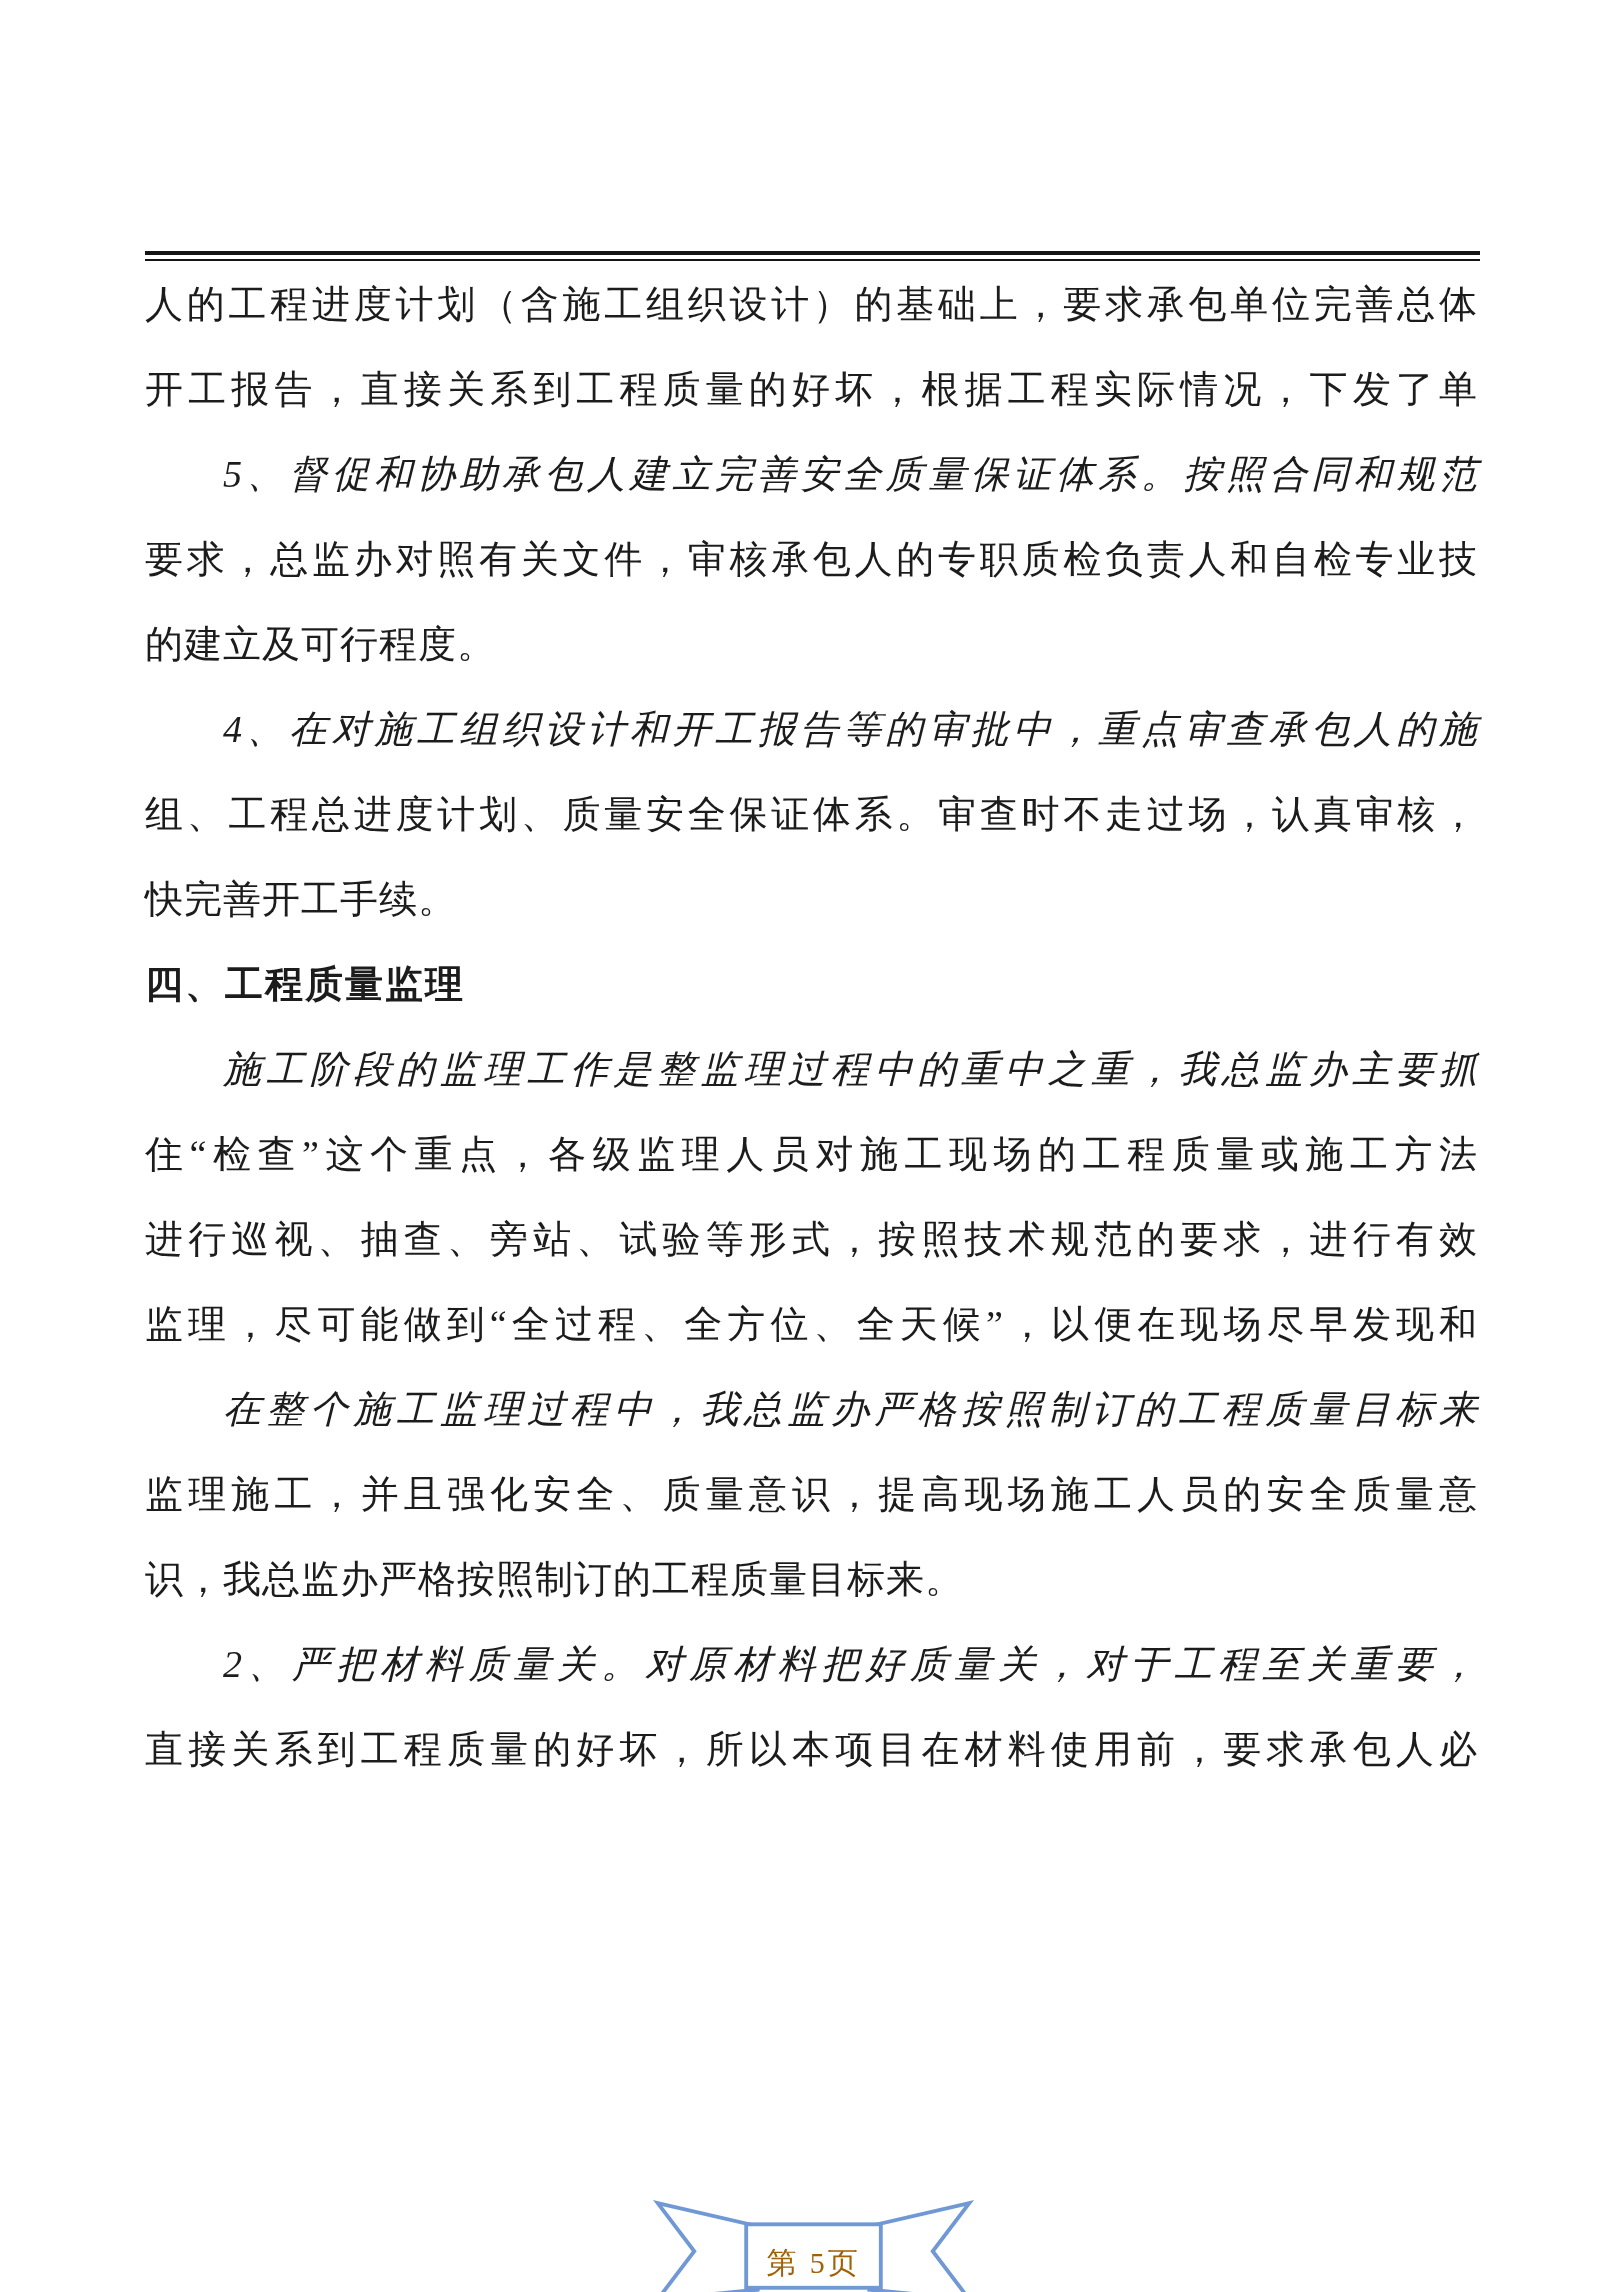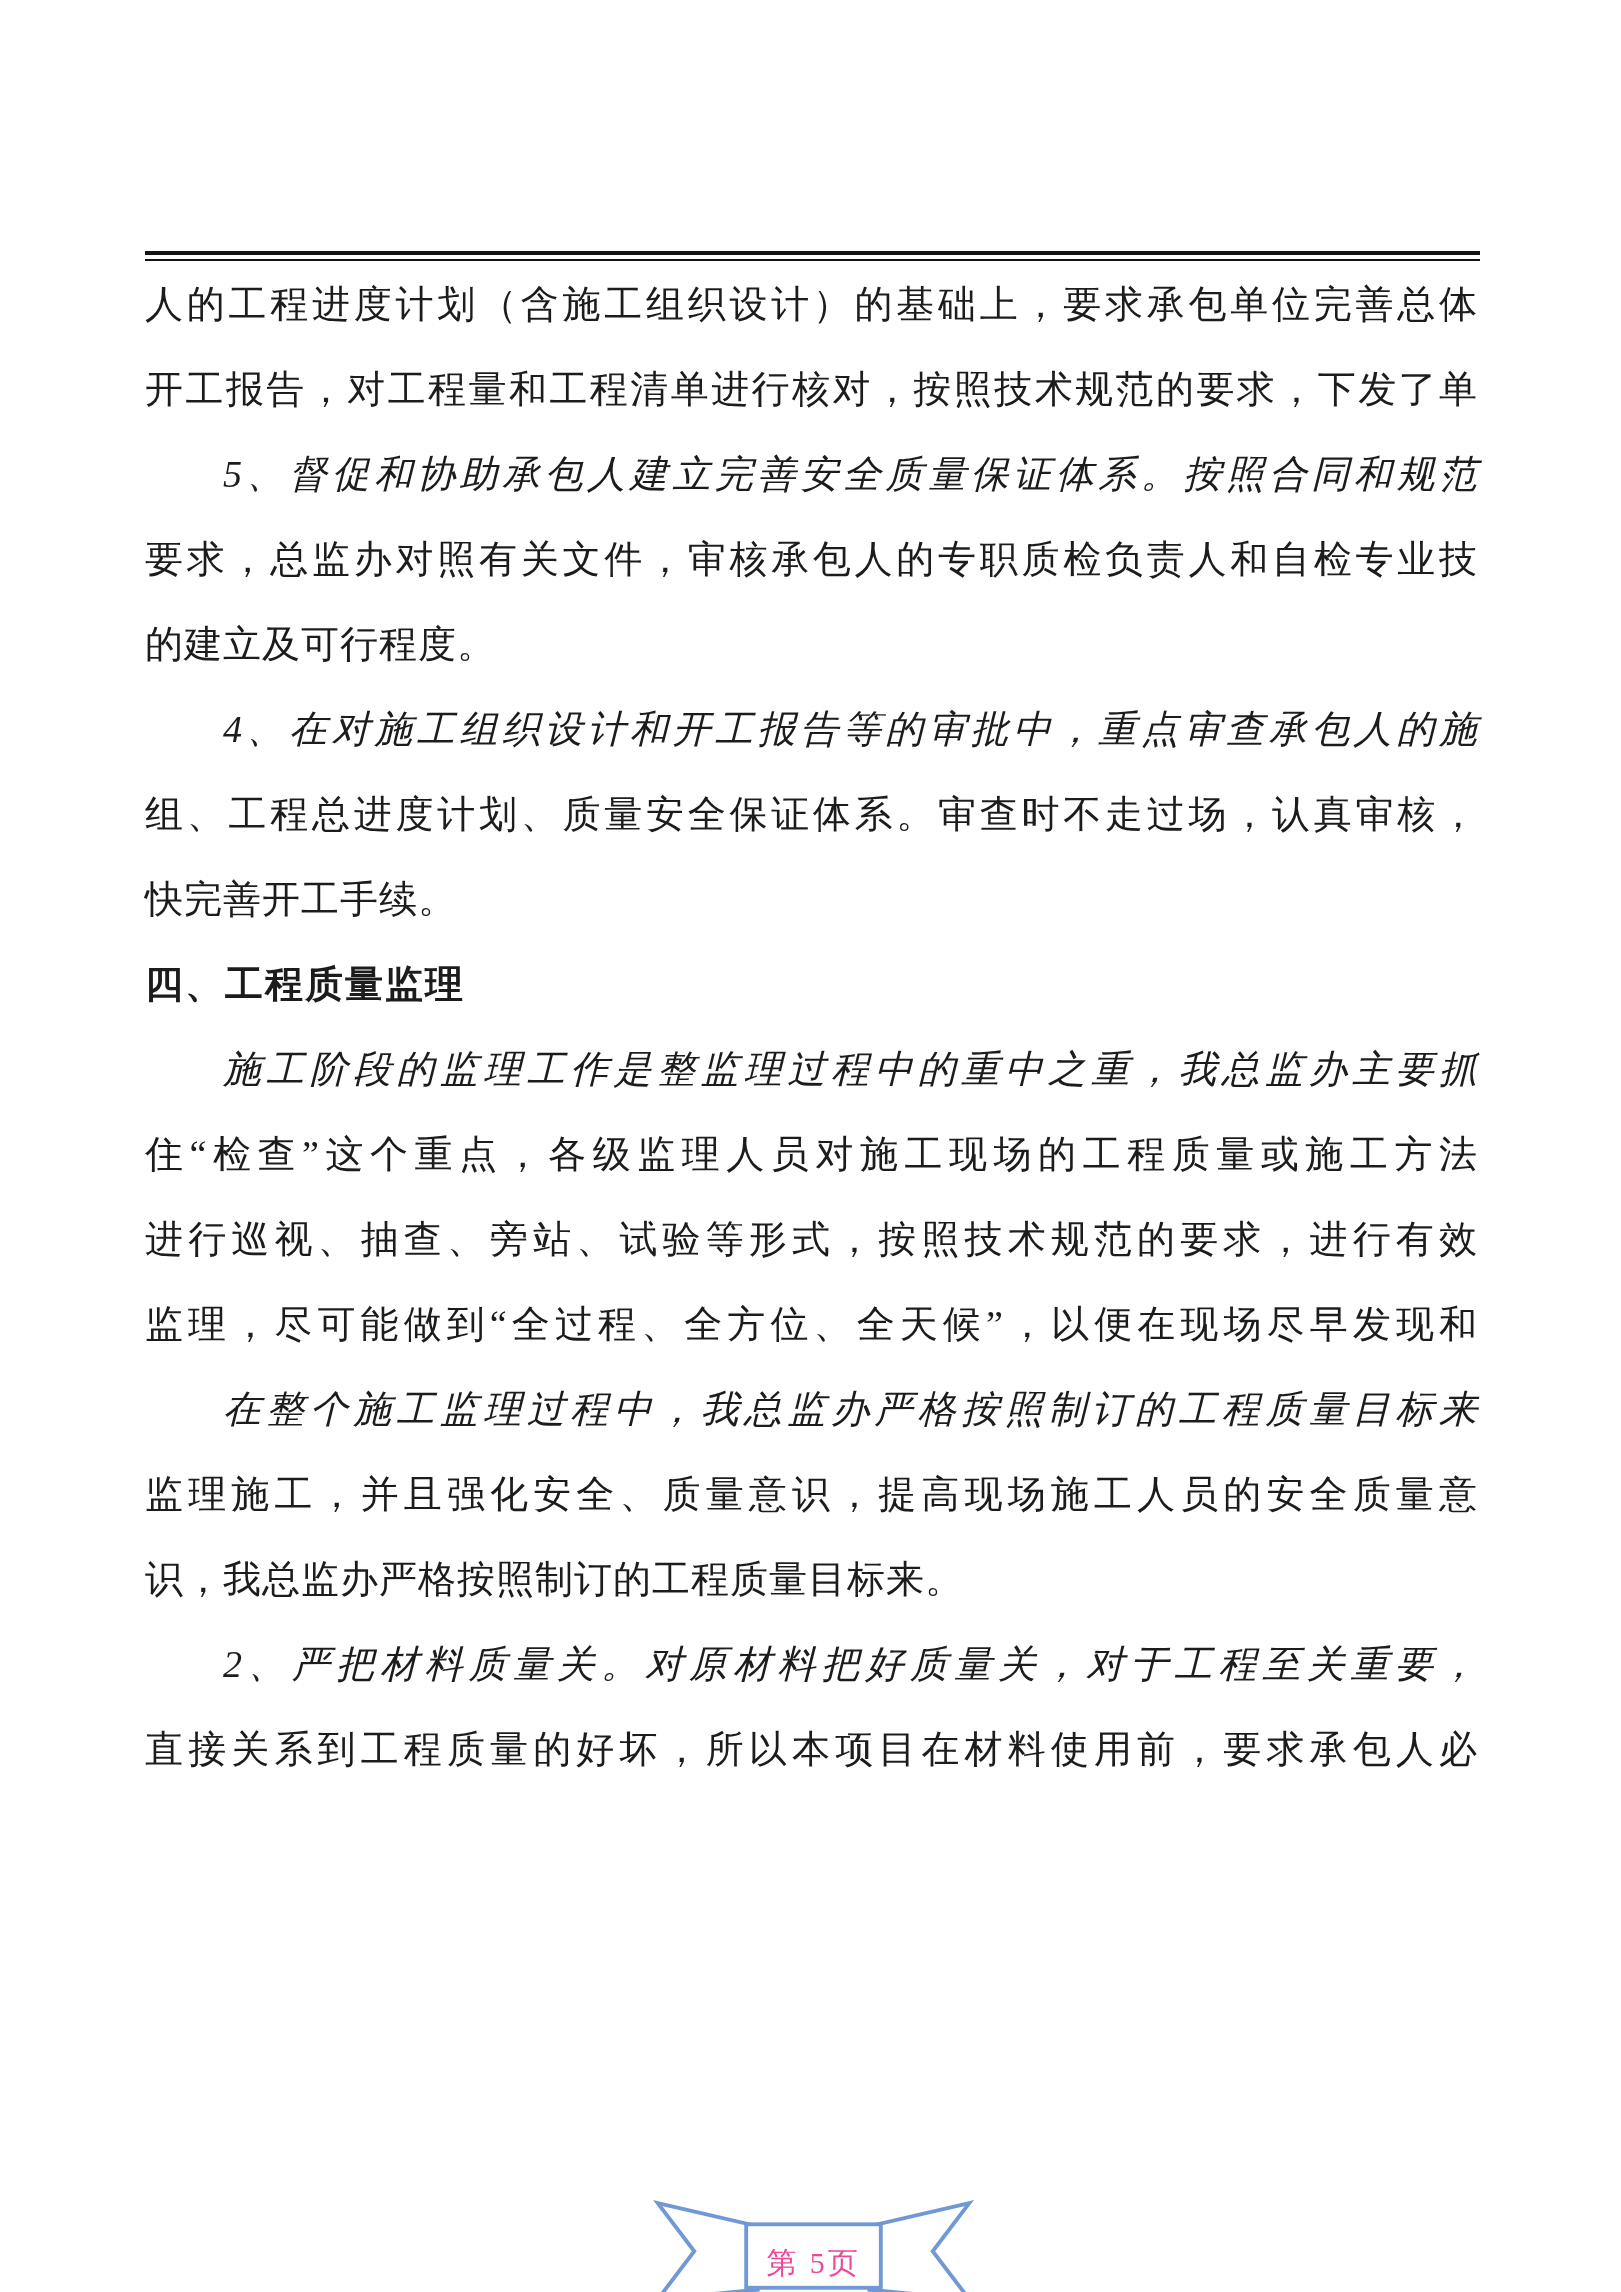--- a/index.html
+++ b/index.html
@@ -44,34 +44,34 @@
     width:329px; height:125px;
   }
   .ribbon svg { position:absolute; left:0; top:0; }
   .ribbon-label {
     position:absolute;
     left:0; top:61px;
     width:100%;
     text-align:center;
     font-size:30px;
     letter-spacing:2.9px;
-    color:#ec4899;
+    color:#a16207;
     font-family:"Liberation Serif", serif;
   }
 </style>
 </head>
 <body>
 
 <div class="page">
 
   <div class="header-rule"></div>
 
   <div class="doc-body" id="doc-body">
       <div class="line fill">人的工程进度计划（含施工组织设计）的基础上，要求承包单位完善总体</div>
-      <div class="line fill">开工报告，对工程量和工程清单进行核对，按照技术规范的要求，下发了单</div>
+      <div class="line fill">开工报告，直接关系到工程质量的好坏，根据工程实际情况，下发了单</div>
       <div class="line fill indent">5、督促和协助承包人建立完善安全质量保证体系。按照合同和规范</div>
       <div class="line fill">要求，总监办对照有关文件，审核承包人的专职质检负责人和自检专业技</div>
       <div class="line">的建立及可行程度。</div>
       <div class="line fill indent">4、在对施工组织设计和开工报告等的审批中，重点审查承包人的施</div>
       <div class="line fill">组、工程总进度计划、质量安全保证体系。审查时不走过场，认真审核，</div>
       <div class="line">快完善开工手续。</div>
       <div class="line heading">四、工程质量监理</div>
       <div class="line fill indent">施工阶段的监理工作是整监理过程中的重中之重，我总监办主要抓</div>
       <div class="line fill">住“检查”这个重点，各级监理人员对施工现场的工程质量或施工方法</div>
       <div class="line fill">进行巡视、抽查、旁站、试验等形式，按照技术规范的要求，进行有效</div>

